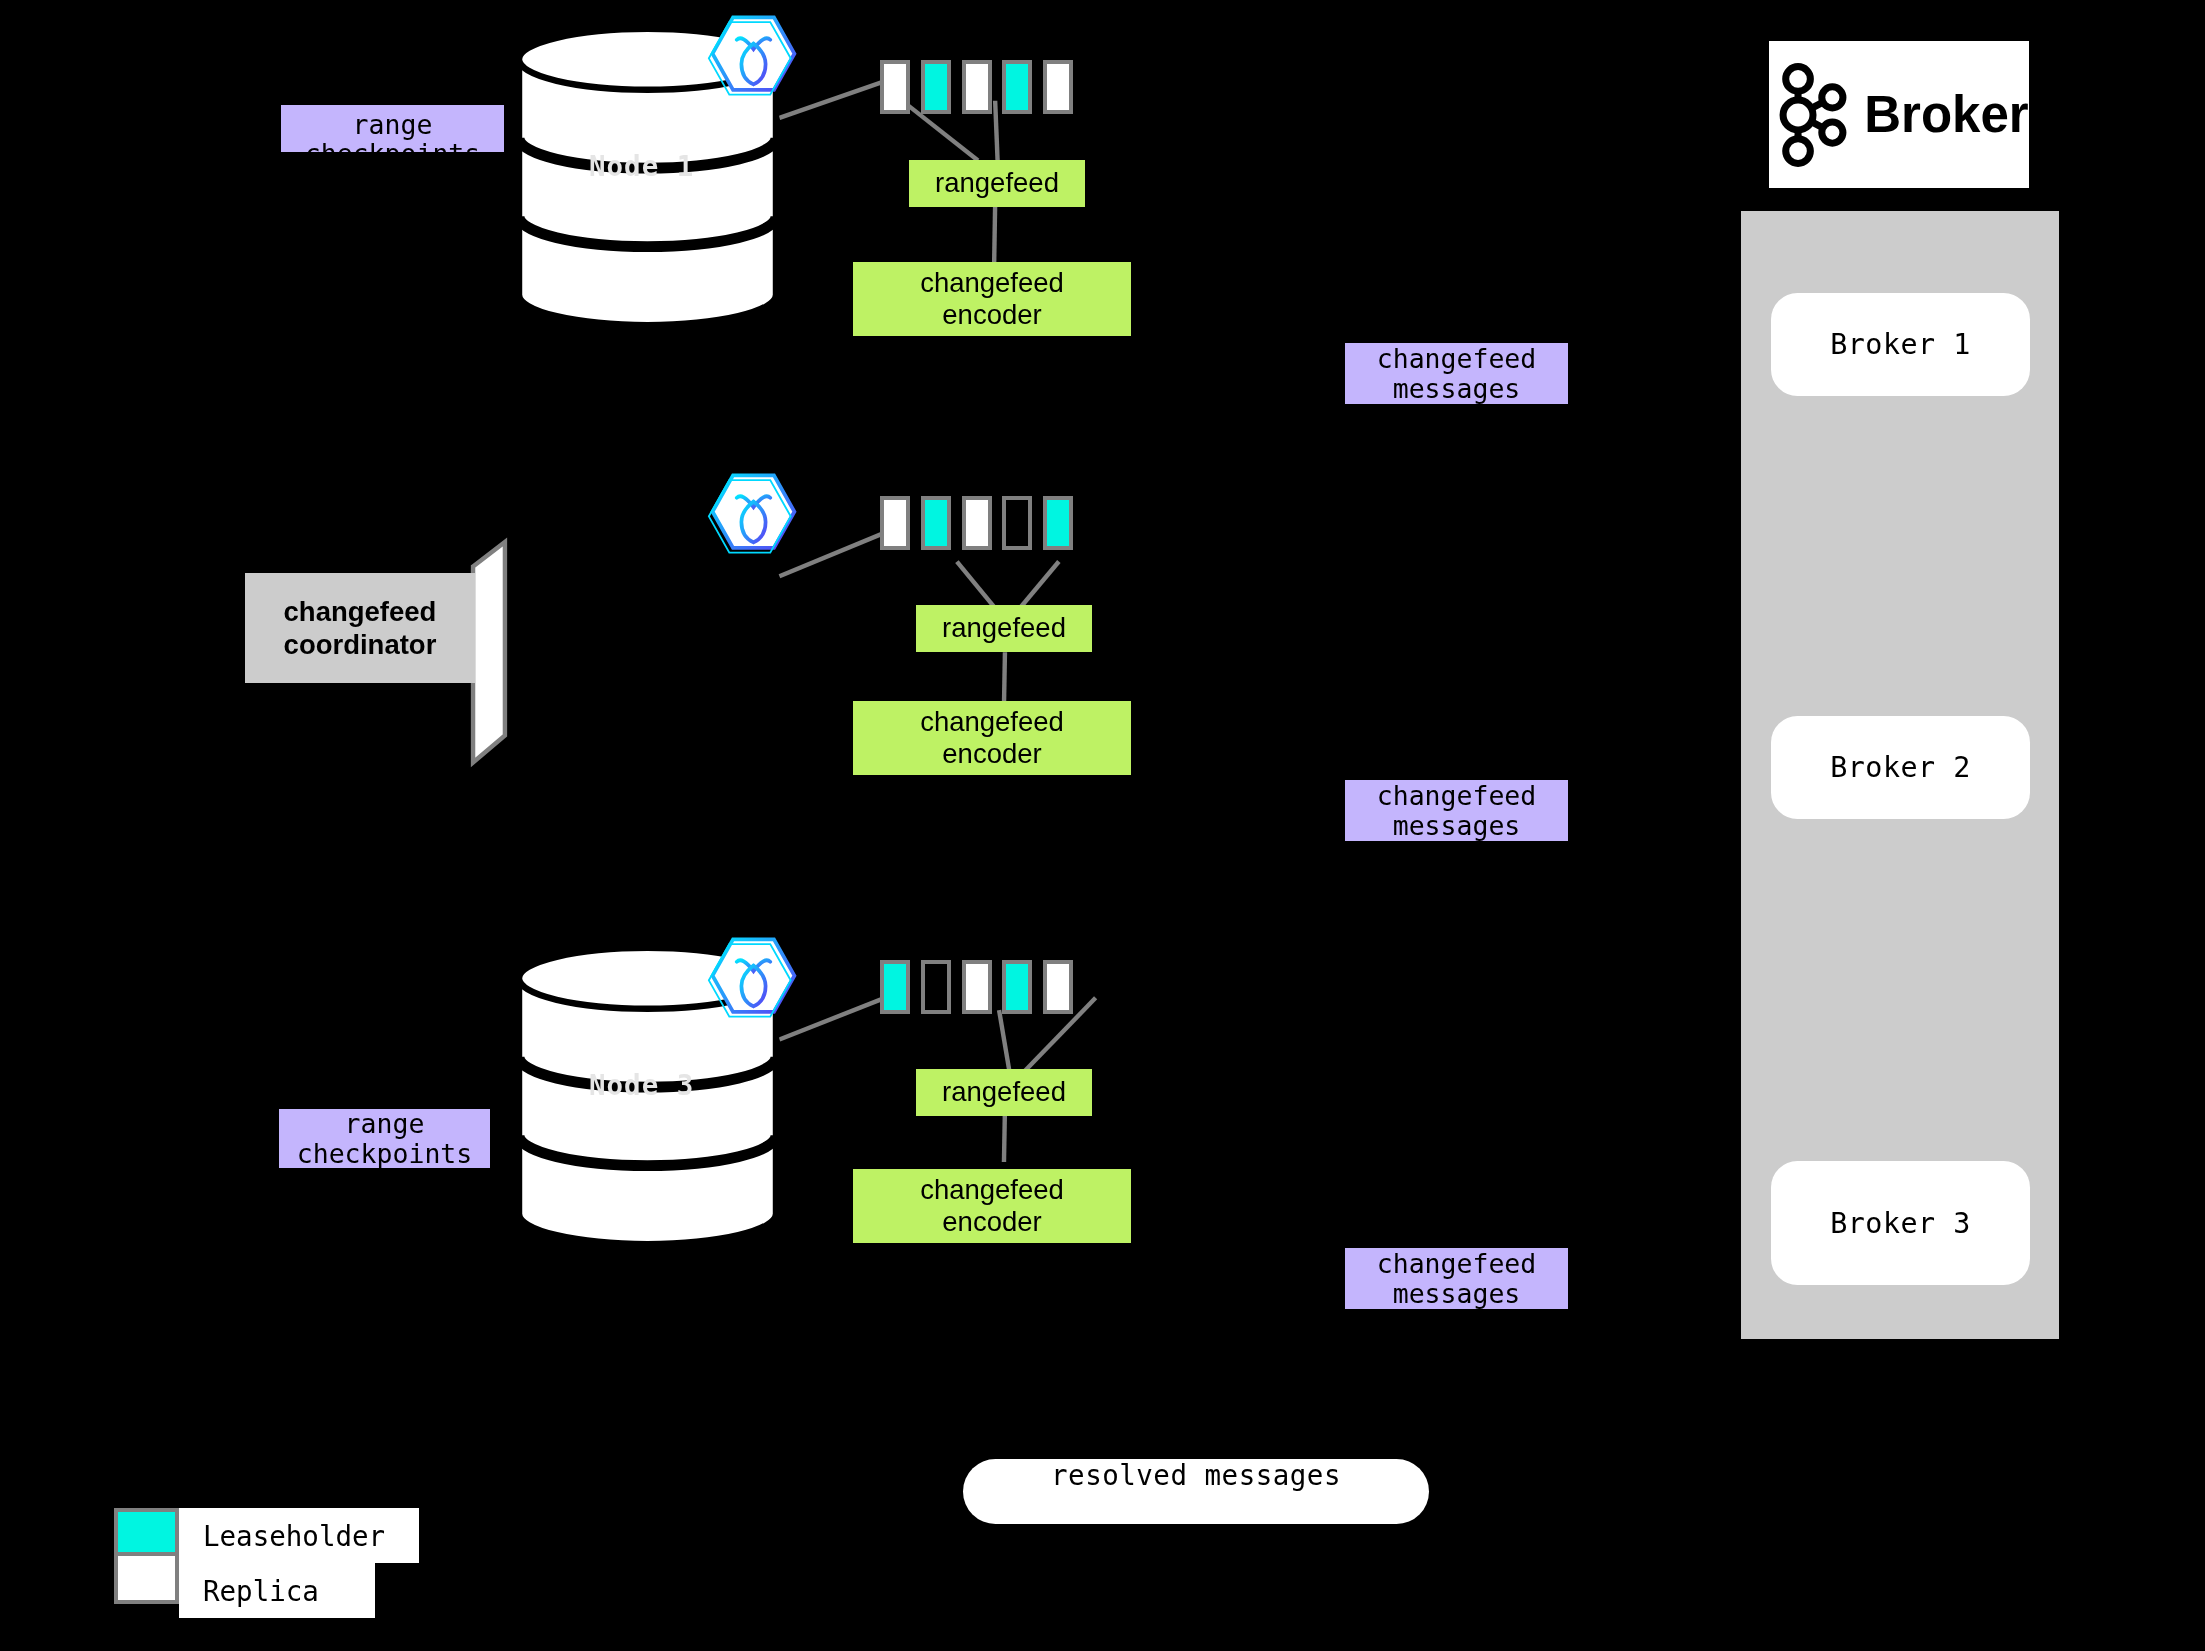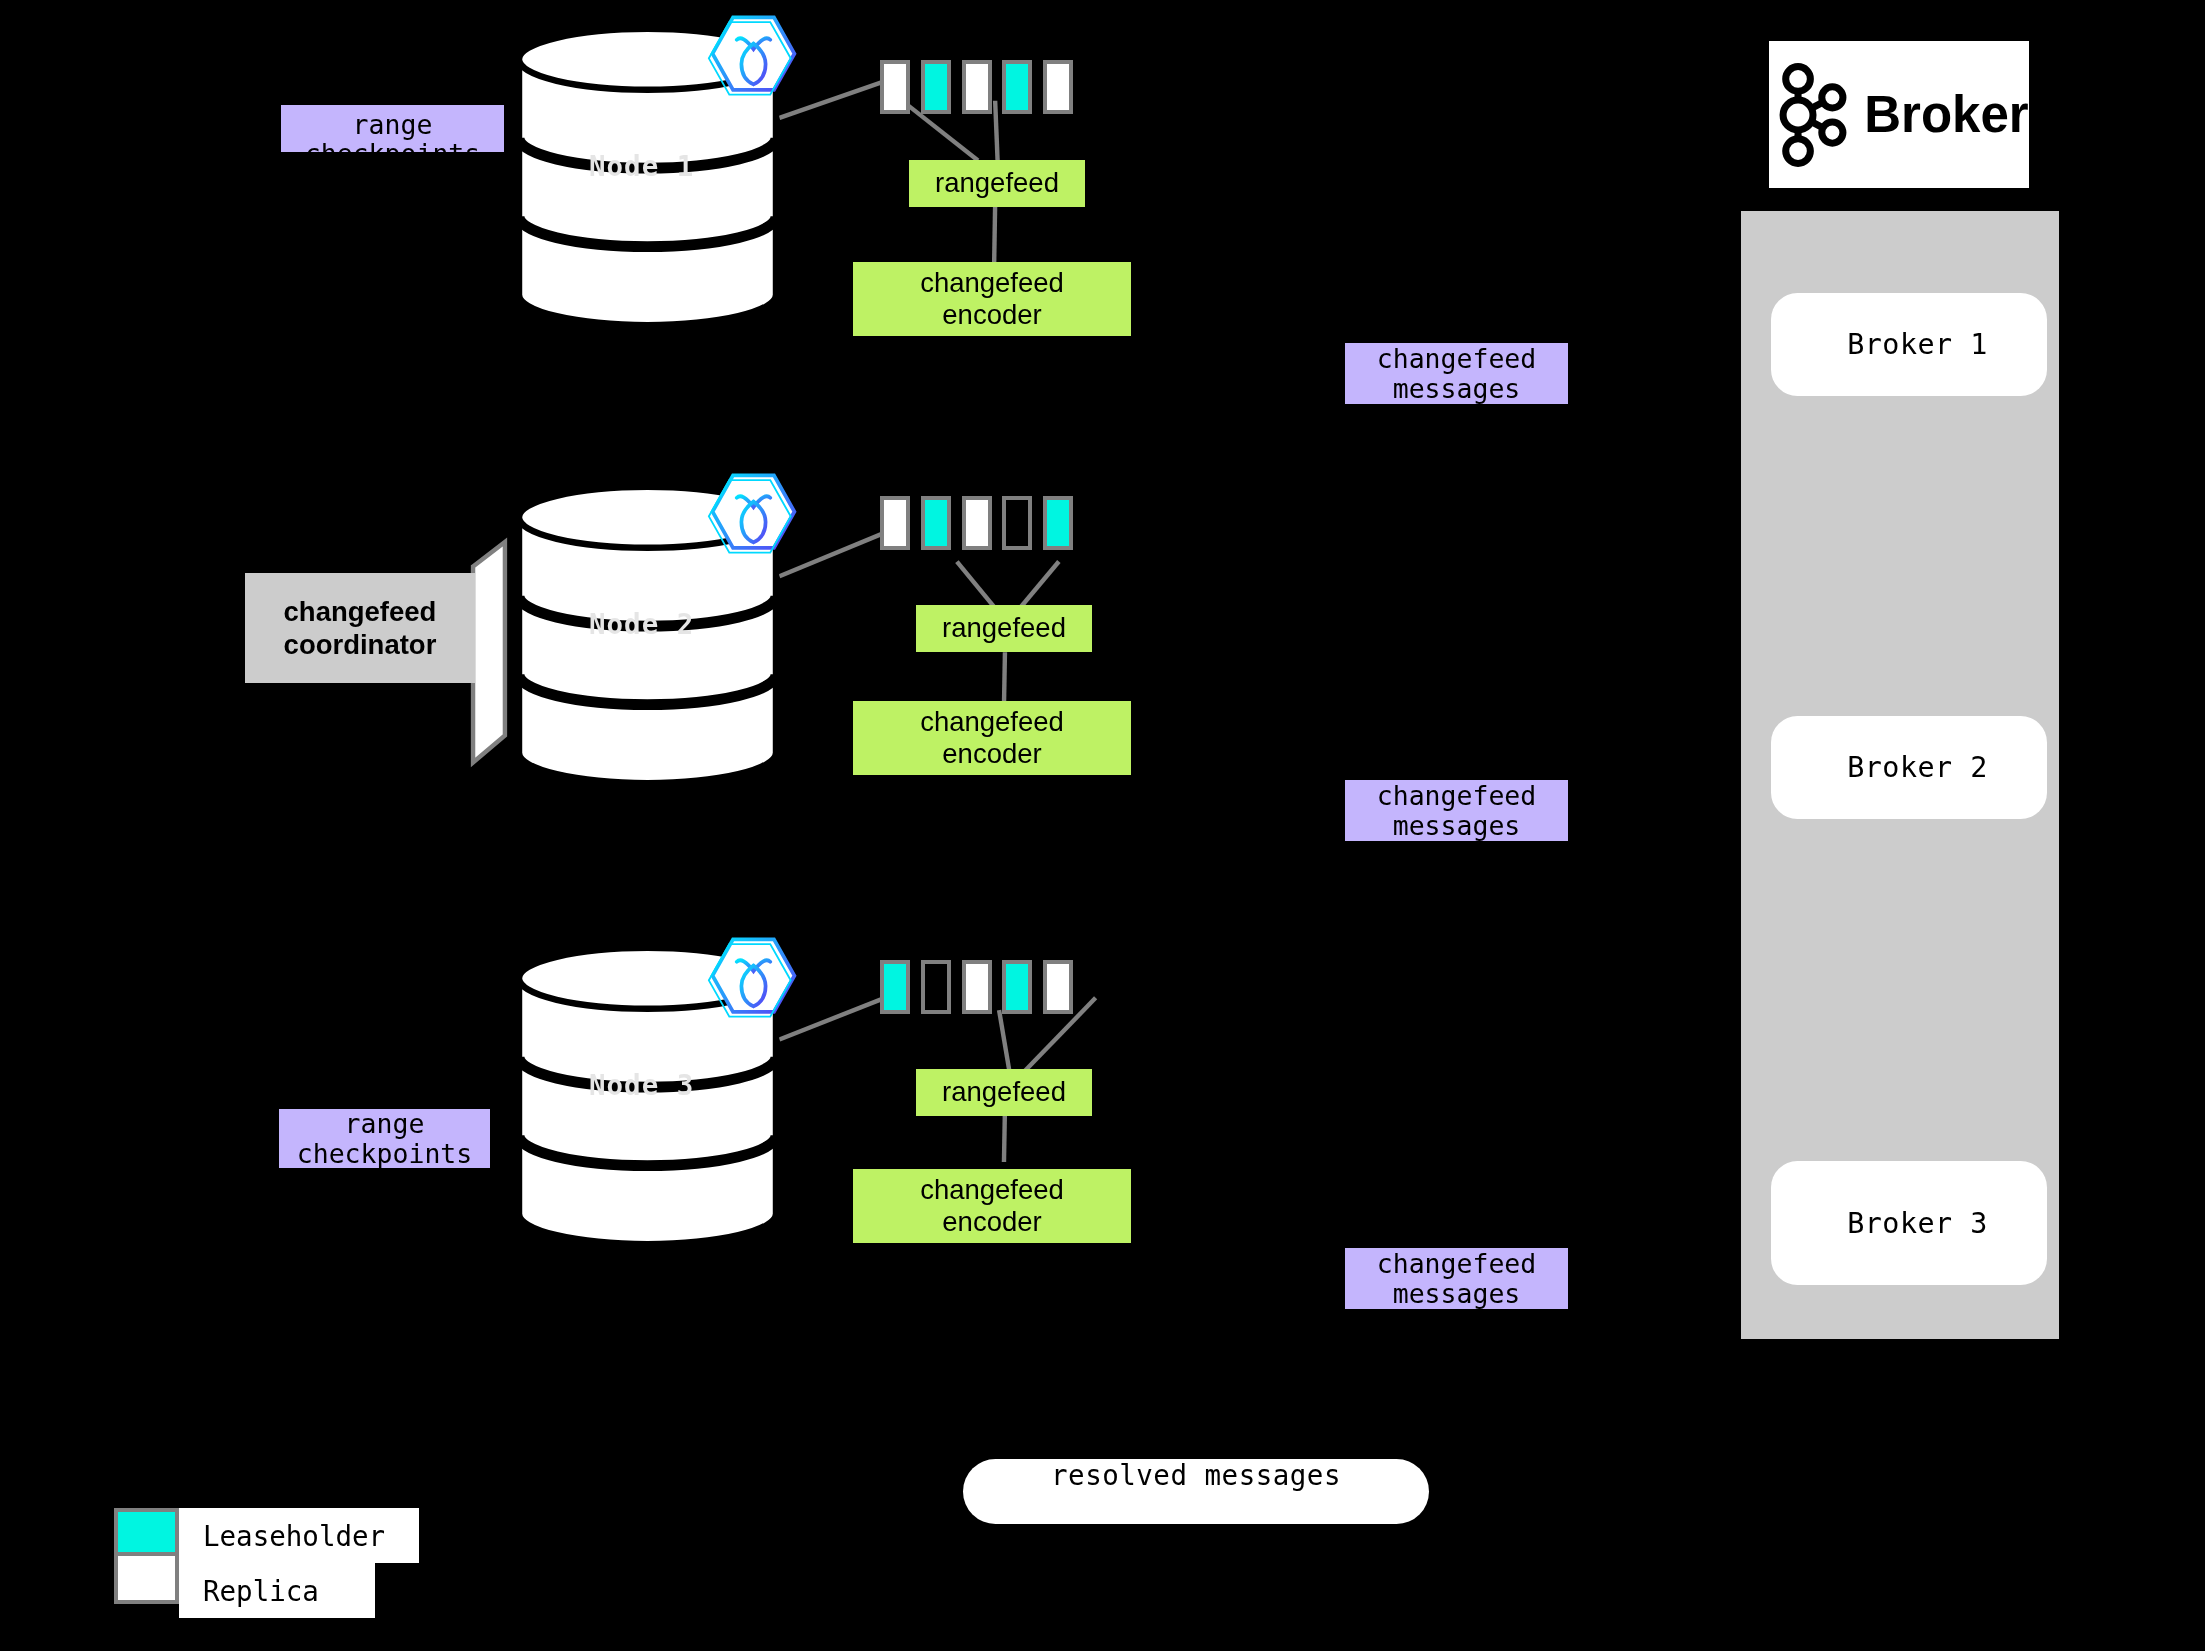--- a/index.html
+++ b/index.html
@@ -56,21 +56,20 @@
   .klogo-text{
     font-family:"Liberation Sans", sans-serif;
     font-weight:bold;color:#000;
   }
   .broker{
     background:#ffffff;color:#000;
     border-radius:26.5px;
     font-family:"DejaVu Sans Mono", monospace;
     display:flex;align-items:center;justify-content:center;
     letter-spacing:0.5px;
-    padding-left:17px;
   }
 
   
   .pill{
     background:#ffffff;color:#000;
     border-radius:490px;
     font-family:"DejaVu Sans Mono", monospace;
     display:flex;align-items:flex-start;justify-content:center;
     letter-spacing:0.5px;
   }
@@ -170,29 +169,20 @@
   <div class="abs gbox" style="left:853px;top:262px;width:278px;height:74px;font-size:27.5px;">
     <span style="white-space:pre;">changefeed
 encoder</span>
   </div>
 
   <div class="abs wlabel" style="left:1345px;top:343px;width:223px;height:61px;font-size:26.5px;">
     <span style="white-space:pre;">changefeed
 messages</span>
   </div>
 
-  <div class="abs cyl" style="left:515px;top:483px;">
-    <svg width="265" height="304" viewBox="0 0 540 620">
-      <path d="M8,70 a262,62 0 0 1 524,0 v480 a262,62 0 0 1 -524,0 z" fill="#ffffff" stroke="#000" stroke-width="13"></path>
-      <ellipse cx="270" cy="70" rx="262" ry="62" fill="#ffffff" stroke="#000" stroke-width="13"></ellipse>
-      <path d="M8,230 a262,62 0 0 0 524,0" fill="none" stroke="#000" stroke-width="22"></path>
-      <path d="M8,390 a262,62 0 0 0 524,0" fill="none" stroke="#000" stroke-width="22"></path>
-    </svg>
-    <div class="nodelabel" style="left:74px;top:125px;font-size:27.5px;">Node 2</div>
-  </div>
 
   <div class="abs" style="left:707px;top:468px;">
     <svg width="93" height="93" viewBox="0 0 100 100">
       <defs>
         <linearGradient id="cg2" x1="0" y1="0" x2="1" y2="1">
           <stop offset="0%" stop-color="#00e5ff"></stop>
             <stop offset="100%" stop-color="#5b3df5"></stop>
         </linearGradient>
       </defs>
       <polygon points="28,8 72,8 94,47 72,86 28,86 6,47" fill="#ffffff" stroke="url(#cg2)" stroke-width="4"></polygon>

